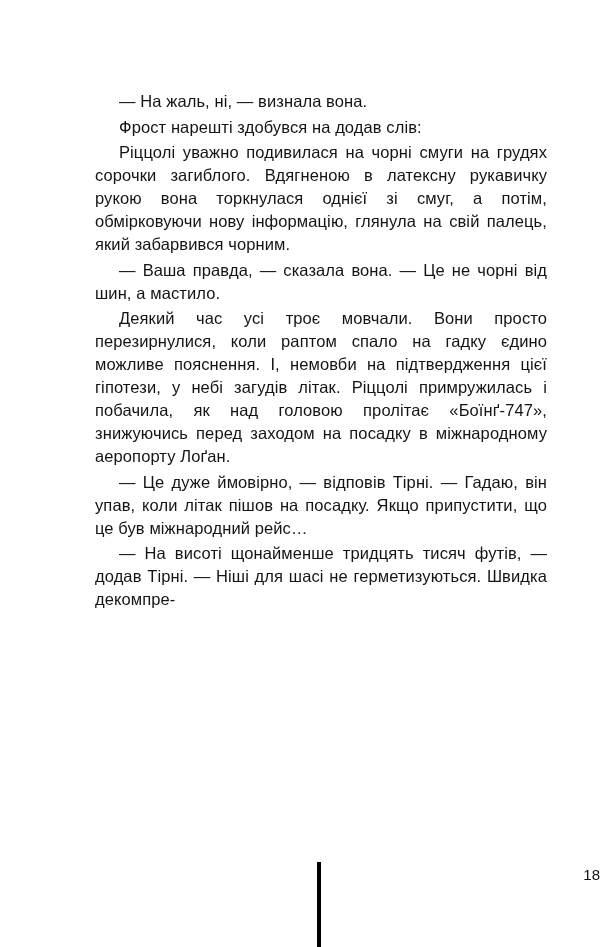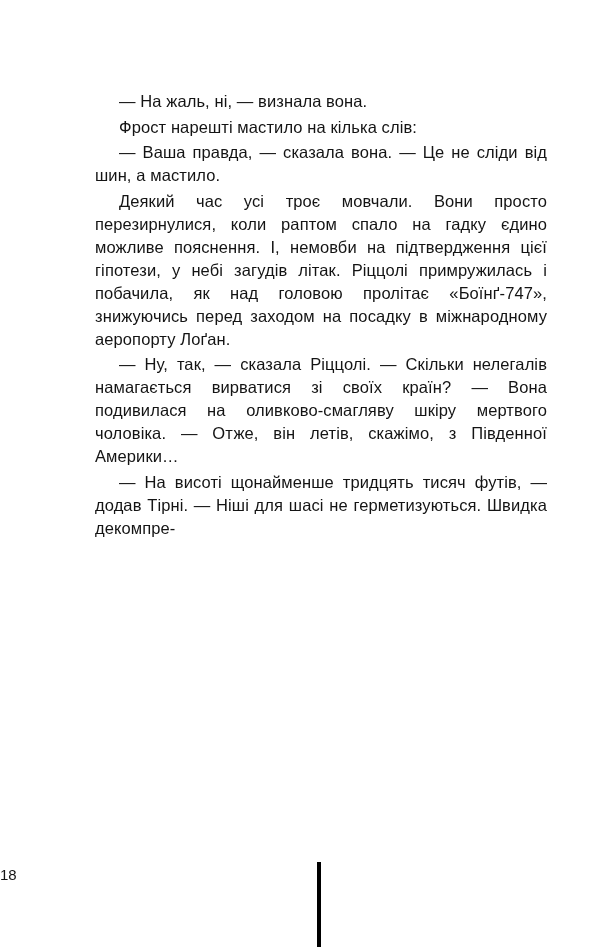--- a/index.html
+++ b/index.html
@@ -32,40 +32,41 @@
     text-indent: 24px;
   }
   .text-block p:first-child {
     margin-top: 0;
   }
   .page-number {
     position: absolute;
     left: 0;
     top: 866px;
     width: 600px;
-    text-align: left;
+    text-align: right;
     font-size: 15px;
     color: #141414;
   }
   .spine-mark {
     position: absolute;
     left: 317px;
     top: 862px;
     width: 4px;
     height: 85px;
     background: #000000;
   }
 </style>
 </head>
 <body>
 
 <div class="page">
   <div class="text-block">
       <p>— На жаль, ні, — визнала вона.</p>
-      <p>Фрост нарешті мастило на кілька слів:</p>
-      <p>— Ваша правда, — сказала вона. — Це не сліди від шин, а мастило.</p>
+      <p>Фрост нарешті здобувся на додав слів:</p>
+      <p>Ріццолі уважно подивилася на чорні смуги на грудях сорочки загиблого. Вдягненою в латексну рукавичку рукою вона торкнулася однієї зі смуг, а потім, обмірковуючи нову інформацію, глянула на свій палець, який забарвився чорним.</p>
+      <p>— Ваша правда, — сказала вона. — Це не чорні від шин, а мастило.</p>
       <p>Деякий час усі троє мовчали. Вони просто перезирнулися, коли раптом спало на гадку єдино можливе пояснення. І, немовби на підтвердження цієї гіпотези, у небі загудів літак. Ріццолі примружилась і побачила, як над головою пролітає «Боїнґ-747», знижуючись перед заходом на посадку в міжнародному аеропорту Лоґан.</p>
-      <p>— Ну, так, — сказала Ріццолі. — Скільки нелегалів намагається вирватися зі своїх країн? — Вона подивилася на оливково-смагляву шкіру мертвого чоловіка. — Отже, він летів, скажімо, з Південної Америки…</p>
+      <p>— Це дуже ймовірно, — відповів Тірні. — Гадаю, він упав, коли літак пішов на посадку. Якщо припустити, що це був міжнародний рейс…</p>
       <p>— На висоті щонайменше тридцять тисяч футів, — додав Тірні. — Ніші для шасі не герметизуються. Швидка декомпре-</p>
     </div>
   <div class="page-number">18</div>
   <div class="spine-mark"></div>
 </div>
 
 </body></html>

